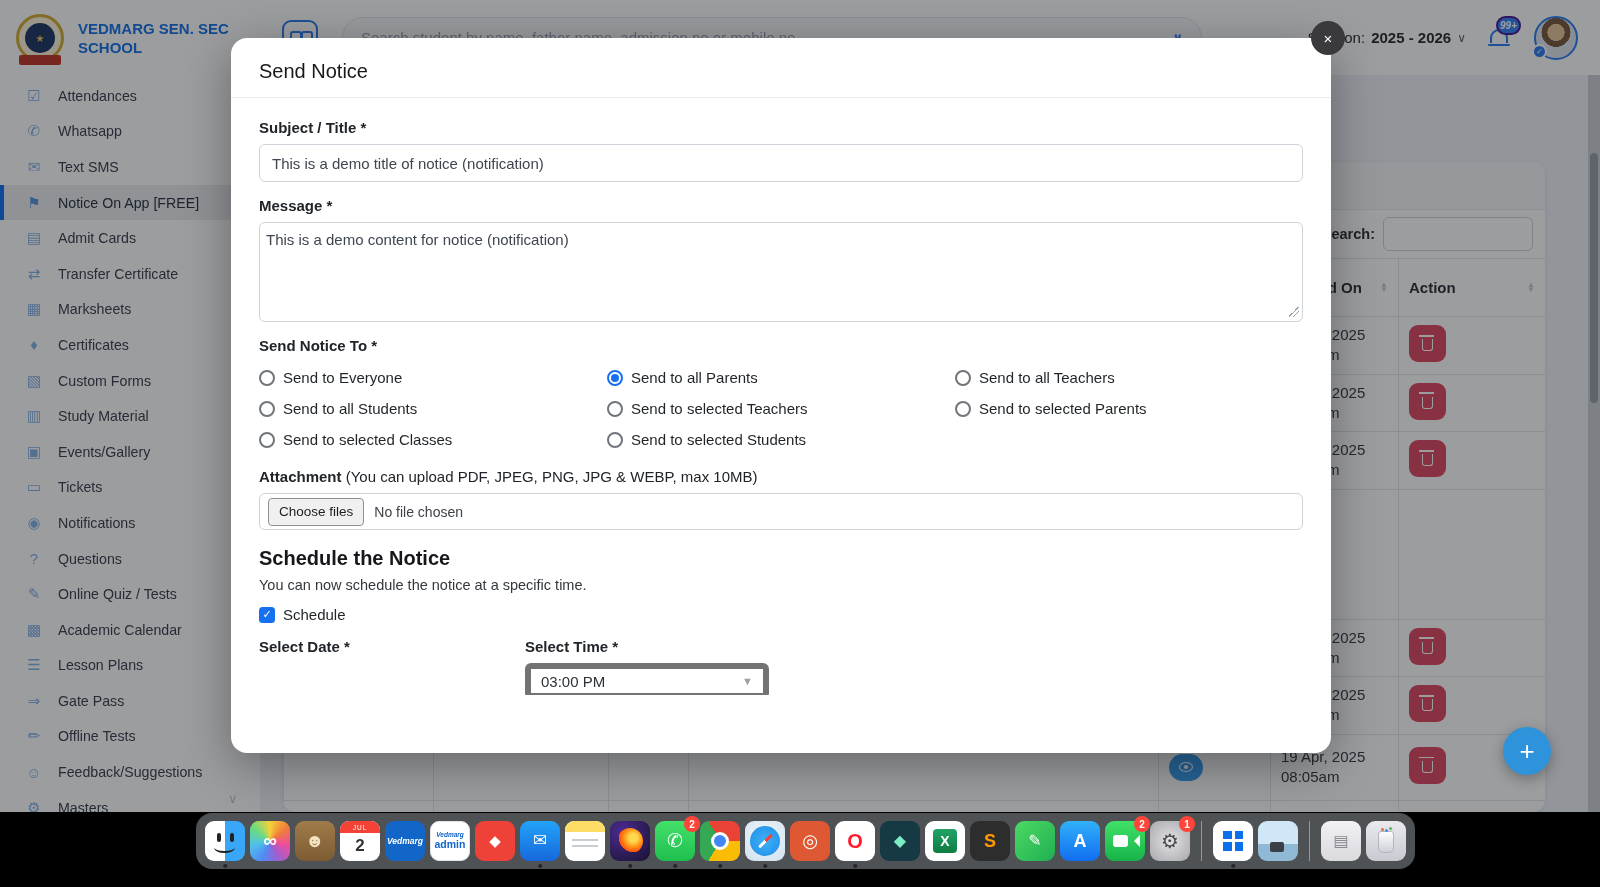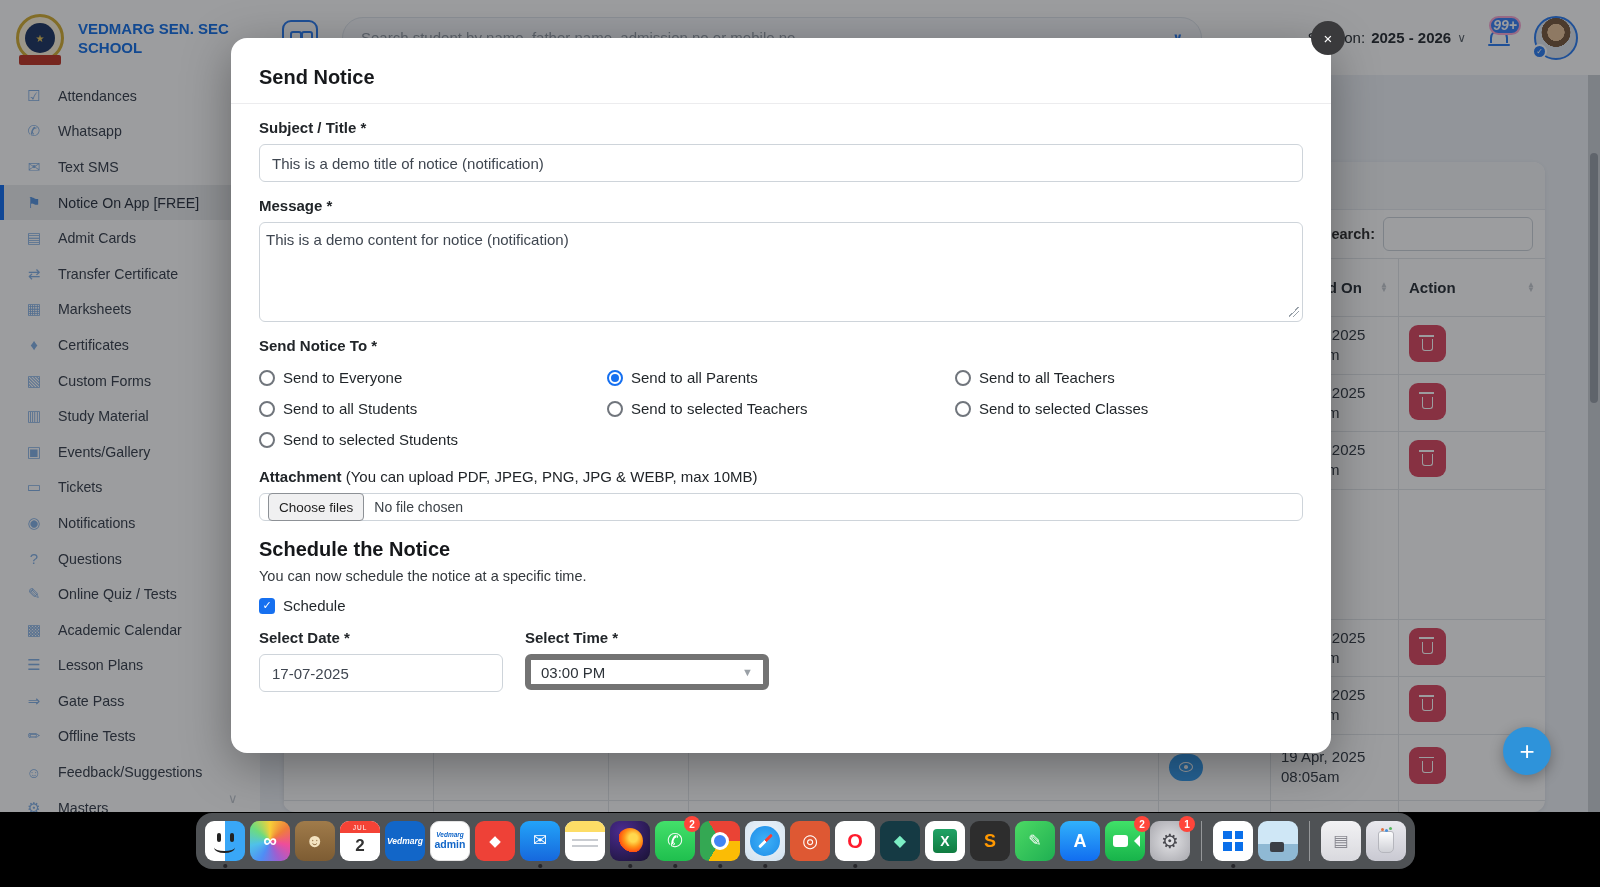--- a/index.html
+++ b/index.html
@@ -41,21 +41,21 @@
   .chev-blue { color:#2f7ff2; font-size:13px; font-weight:700; cursor:pointer; }
   .top-right { margin-left:auto; display:flex; align-items:center; gap:22px; }
   .session { font-size:15px; color:#2c3136; display:flex; align-items:center; gap:6px; cursor:pointer; white-space:nowrap; }
   .session b { font-weight:600; }
   .session .chev { color:#5c646c; font-size:12px; }
   .bell-wrap { position:relative; width:24px; height:24px; cursor:pointer; }
   .bell { position:absolute; left:2px; top:3px; width:18px; height:14px; border:2.2px solid #2f7ff2;
     border-bottom:none; border-radius:9px 9px 0 0; }
   .bell::after { content:""; position:absolute; left:-4px; top:13px; width:22px; height:2.2px; background:#2f7ff2; border-radius:2px; }
   .bell-badge { position:absolute; top:-10px; right:-9px; min-width:19px; height:19px; border-radius:10px;
-    background:#3b82f6; border:2px solid #f9a8d4; color:#fff; font-size:14px; font-weight:700;
+    background:#3b82f6; border:2px solid #4c1d95; color:#fff; font-size:10px; font-weight:700;
     display:flex; align-items:center; justify-content:center; padding:0 2px; }
   .avatar { position:relative; width:44px; height:44px; border-radius:50%; border:2.5px solid #2f7ff2; cursor:pointer;
     background:radial-gradient(circle at 50% 36%, #e8c49c 0 26%, #7a5c42 27% 44%, #dfe7ef 45%); }
   .avatar .check { position:absolute; left:-4px; bottom:-1px; width:15px; height:15px; border-radius:50%;
     background:#2f7ff2; border:2px solid #fff; color:#fff; font-size:8px; display:flex; align-items:center; justify-content:center; }
 
   
   .content { position:absolute; left:260px; top:75px; right:0; bottom:0; }
   .card { position:absolute; left:23px; top:87px; width:1262px; height:650px; background:#fff; border-radius:12px;
     box-shadow:0 1px 4px rgba(20,30,50,.08); overflow:hidden; }
@@ -84,37 +84,37 @@
     box-shadow:0 4px 14px rgba(0,0,0,.3); cursor:pointer; }
   .scrollbar { position:absolute; right:0; top:0; width:12px; height:812px; background:#ccd1d6; z-index:12; }
   .scrollbar .thumb { position:absolute; left:2px; right:2px; top:78px; height:250px; background:#9aa1a9; border-radius:4px; }
 
   
   .overlay { position:absolute; left:0; top:0; width:1600px; height:812px; background:rgba(8,10,14,.40); z-index:50; }
 
   
   .modal { position:absolute; left:231px; top:38px; width:1100px; height:715px; background:#fff; border-radius:16px;
     z-index:60; box-shadow:0 12px 48px rgba(0,0,0,.35); }
-  .m-title { padding:28px 28px 14px; font-size:20px; font-weight:700; color:#17191c; border-bottom:1px solid #ececee; }
+  .m-title { padding:22px 28px 14px; font-size:20px; font-weight:400; color:#17191c; border-bottom:1px solid #ececee; }
   .m-body { position:absolute; left:0; right:0; top:62px; bottom:58px; padding:4px 28px 0; overflow:hidden; }
   .f-label { display:block; font-size:15px; font-weight:700; color:#212529; margin:15px 0 8px; }
   .text-input { width:100%; height:38px; border:1px solid #ced4da; border-radius:6px; padding:0 12px; font-size:15px;
     color:#3f4650; background:#fff; outline:none; font-family:inherit; }
   .ta-wrap { position:relative; }
   textarea.text-input { height:100px; padding:8px 6px; resize:none; display:block; }
   .ta-wrap::after { content:""; position:absolute; right:4px; bottom:5px; width:10px; height:10px;
     background:linear-gradient(135deg,transparent 0 45%,#9aa2aa 45% 52%,transparent 52% 68%,#9aa2aa 68% 75%,transparent 75%); }
   .radio-grid { display:grid; grid-template-columns:1fr 1fr 1fr; margin-top:2px; }
   .radio-opt { display:flex; align-items:center; gap:8px; height:31px; font-size:15px; font-weight:500; color:#1f2428; cursor:pointer; }
   .radio { width:16px; height:16px; border:2px solid #70757c; border-radius:50%; position:relative; flex:0 0 auto; }
   .radio.checked { border-color:#1670f0; }
   .radio.checked::after { content:""; position:absolute; inset:2px; border-radius:50%; background:#1670f0; }
   .attach-line { margin-top:13px; font-size:15px; color:#212529; }
   .attach-line b { font-weight:600; }
-  .file-box { margin-top:8px; height:28px; border:1px solid #ced4da; border-radius:6px; display:flex; align-items:center;
+  .file-box { margin-top:8px; height:37px; border:1px solid #ced4da; border-radius:6px; display:flex; align-items:center;
     gap:10px; padding:0 4px; }
   .file-btn { height:28px; padding:0 10px; margin-left:4px; background:#f0f0f1; border:1px solid #8d9196; border-radius:4px;
     font-size:13.5px; color:#1e1e1e; cursor:pointer; font-family:inherit; }
   .file-text { font-size:14px; color:#3c4248; }
   .sched-h { margin-top:17px; font-size:20px; font-weight:700; color:#15171a; }
   .sched-p { margin-top:7px; font-size:14.5px; color:#33383d; }
   .cb-row { display:flex; align-items:center; gap:8px; margin-top:13px; font-size:15px; font-weight:500; color:#1f2428; cursor:pointer; }
   .cb { width:16px; height:16px; background:#1670f0; border-radius:3.5px; color:#fff; font-size:11px;
     display:flex; align-items:center; justify-content:center; flex:0 0 auto; }
   .dt-row { display:flex; gap:22px; margin-top:0; }
@@ -506,20 +506,24 @@
         <label class="radio-opt">
           <span class="radio"></span>
           <span>Send to all Students</span>
         </label>
         <label class="radio-opt">
           <span class="radio"></span>
           <span>Send to selected Teachers</span>
         </label>
         <label class="radio-opt">
           <span class="radio"></span>
+          <span>Send to selected Parents</span>
+        </label>
+        <label class="radio-opt">
+          <span class="radio"></span>
           <span>Send to selected Classes</span>
         </label>
         <label class="radio-opt">
           <span class="radio"></span>
           <span>Send to selected Students</span>
         </label>
       </div>
     <div class="attach-line">
       <b>Attachment</b>
       <span>(You can upload PDF, JPEG, PNG, JPG &amp; WEBP, max 10MB)</span>
@@ -530,21 +534,20 @@
     </div>
     <h3 class="sched-h">Schedule the Notice</h3>
     <p class="sched-p">You can now schedule the notice at a specific time.</p>
     <label class="cb-row">
       <span class="cb">✓</span>
       <span>Schedule</span>
     </label>
     <div class="dt-row">
       <div class="dt-col">
         <label class="f-label">Select Date *</label>
-        <input class="text-input" value="17-07-2025" style="">
       </div>
       <div class="dt-col">
         <label class="f-label">Select Time *</label>
         <div class="select-box">
           <span>03:00 PM</span>
           <i class="caret">▼</i>
         </div>
       </div>
     </div>
   </div>

